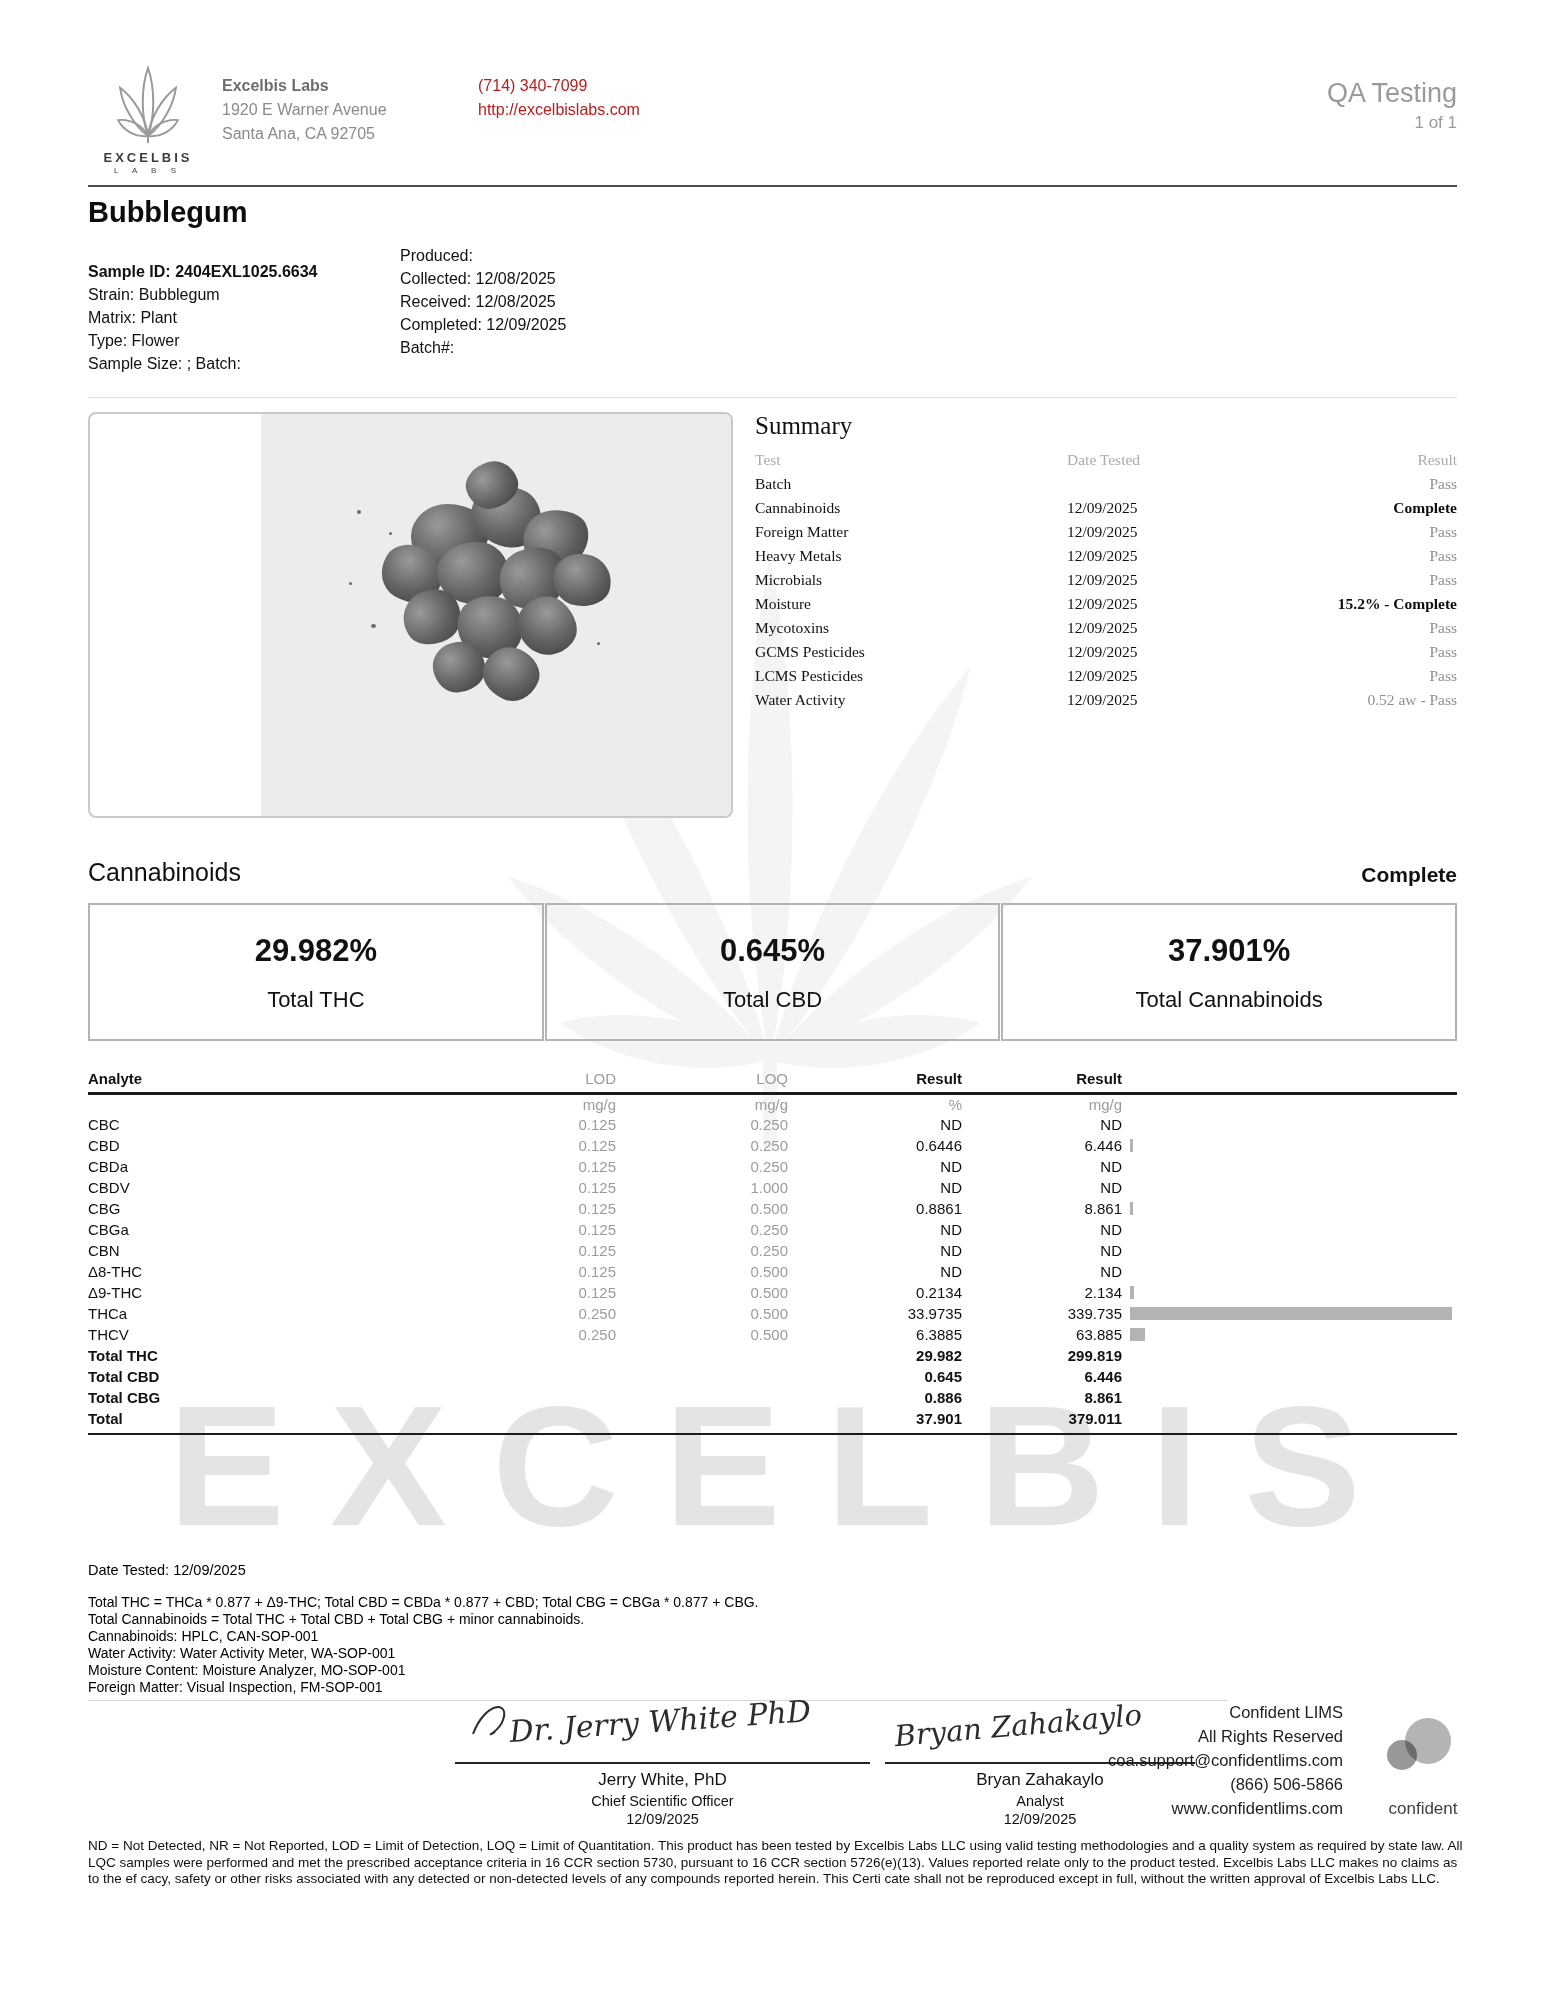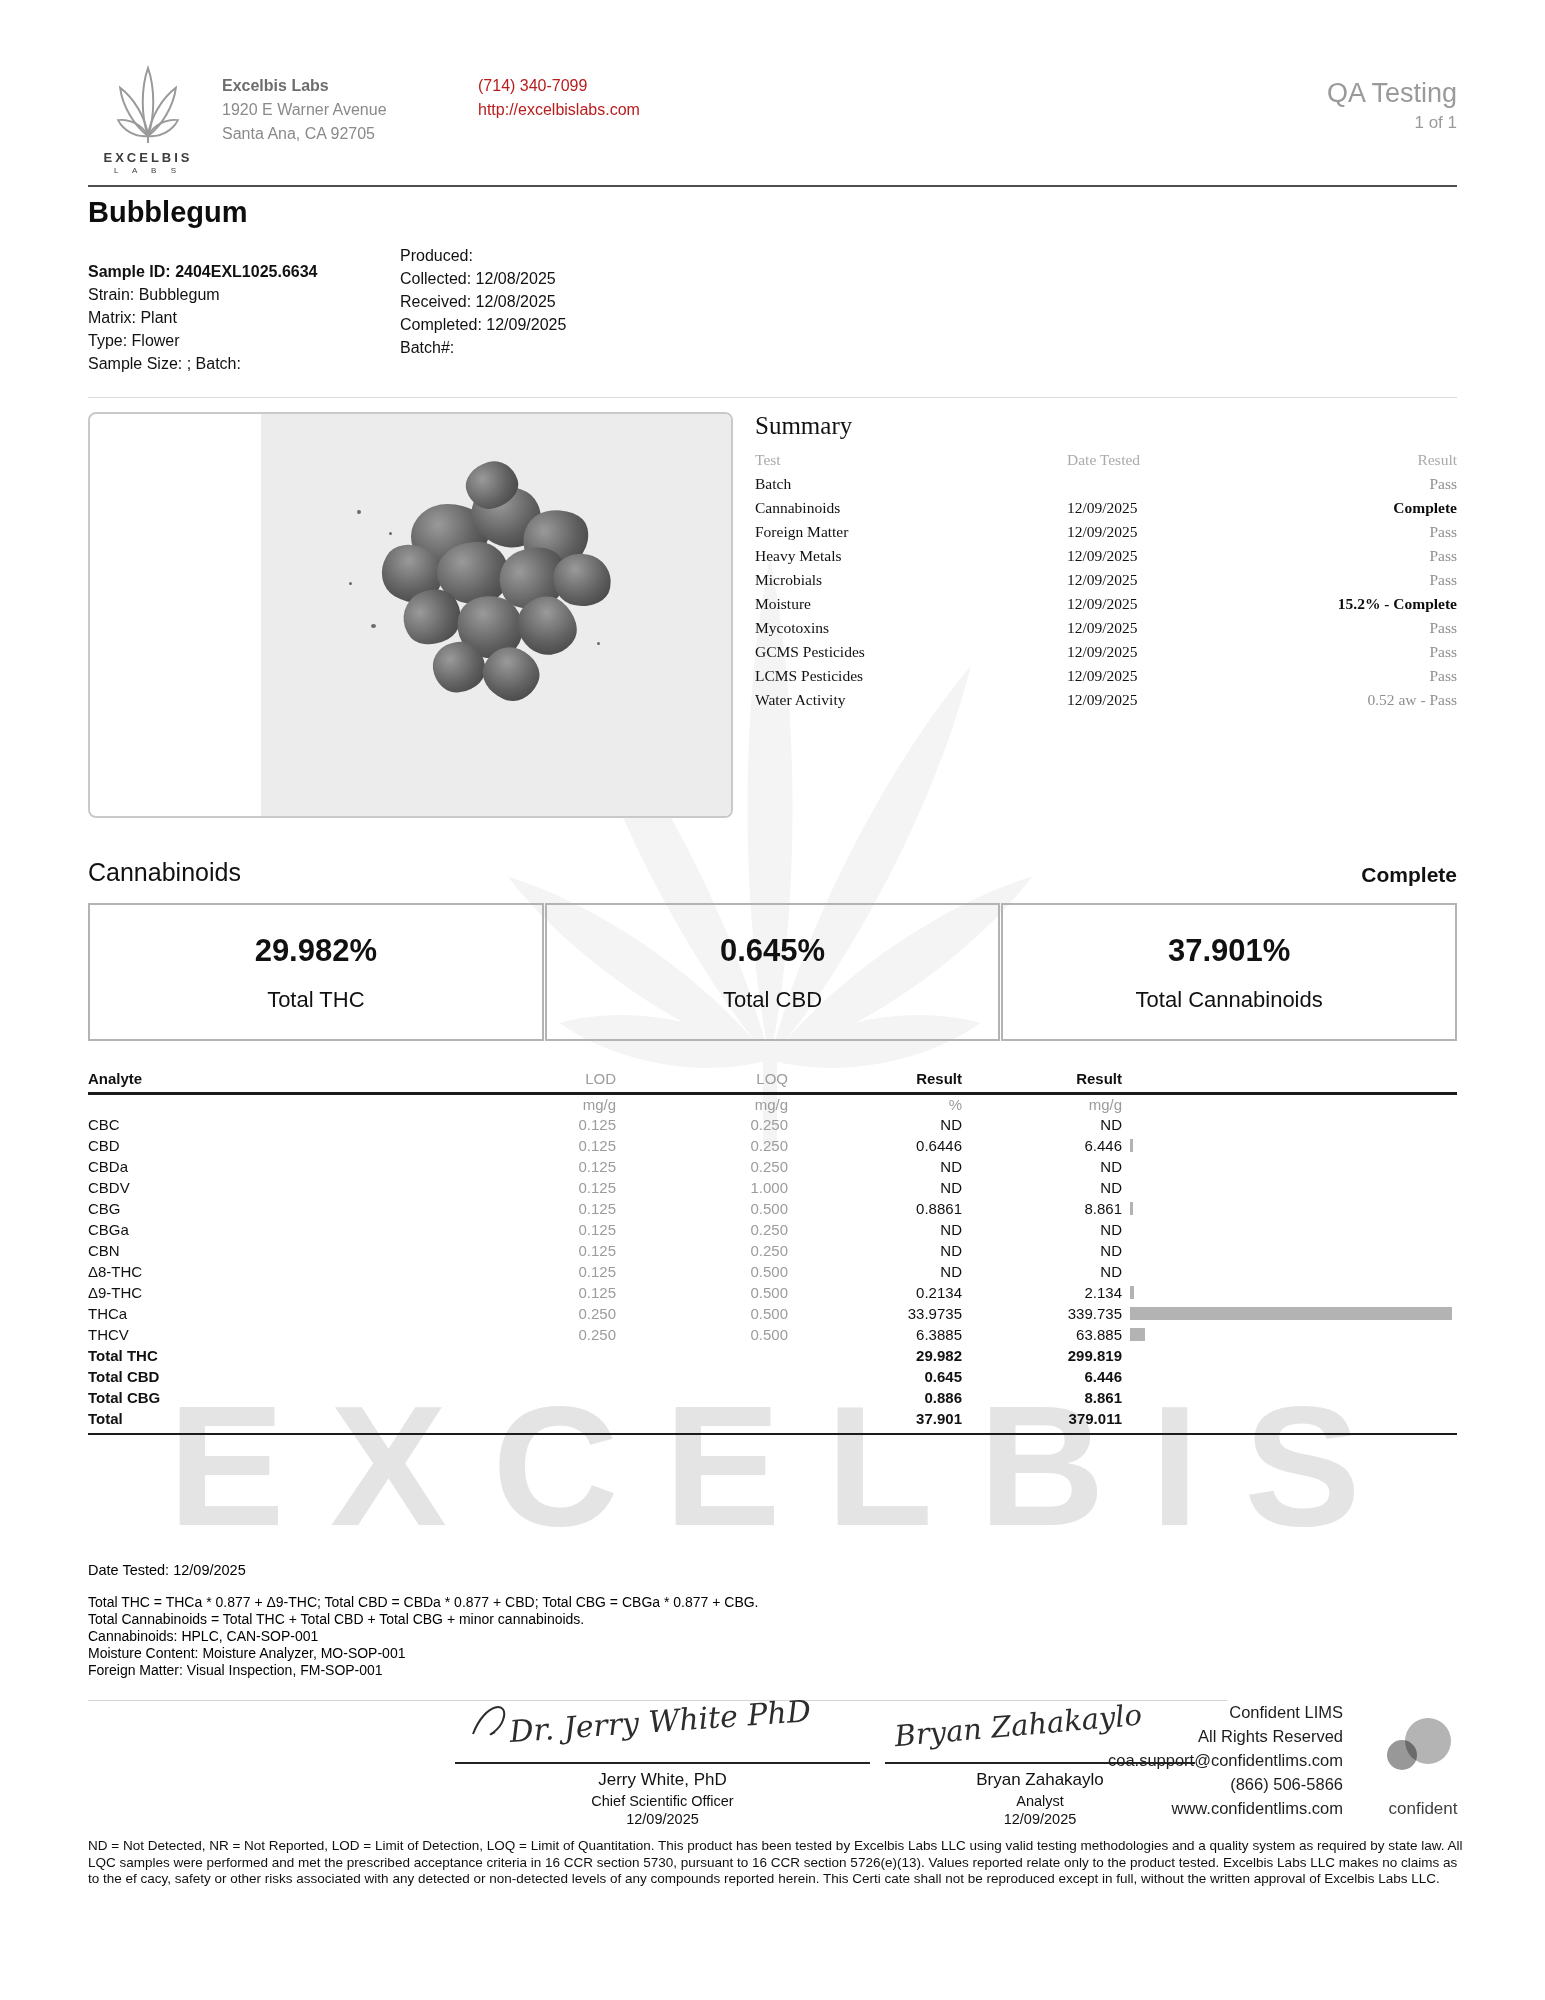--- a/index.html
+++ b/index.html
@@ -480,20 +480,21 @@
     <div class="an-bottom"></div>
   </div>
 
   <div class="layer notes z1">
     <div class="dt">Date Tested: 12/09/2025</div>
     <div>
 
     <div>Total THC = THCa * 0.877 + Δ9-THC; Total CBD = CBDa * 0.877 + CBD; Total CBG = CBGa * 0.877 + CBG.</div>
         <div>Total Cannabinoids = Total THC + Total CBD + Total CBG + minor cannabinoids.</div>
         <div>Cannabinoids: HPLC, CAN-SOP-001</div>
+        <div>Water Activity: Water Activity Meter, WA-SOP-001</div>
         <div>Moisture Content: Moisture Analyzer, MO-SOP-001</div>
         <div>Foreign Matter: Visual Inspection, FM-SOP-001</div>
       </div>
   </div>
   <div class="layer rule-notes z1"></div>
 
   <div class="layer sig1 z1">
     <div class="sig-script">
       <svg width="415" height="78" viewBox="0 0 415 78">
         <path d="M18 52 C 30 20, 55 18, 48 38 C 44 50, 28 56, 40 50" fill="none" stroke="#2c2c2c" stroke-width="2"></path>

